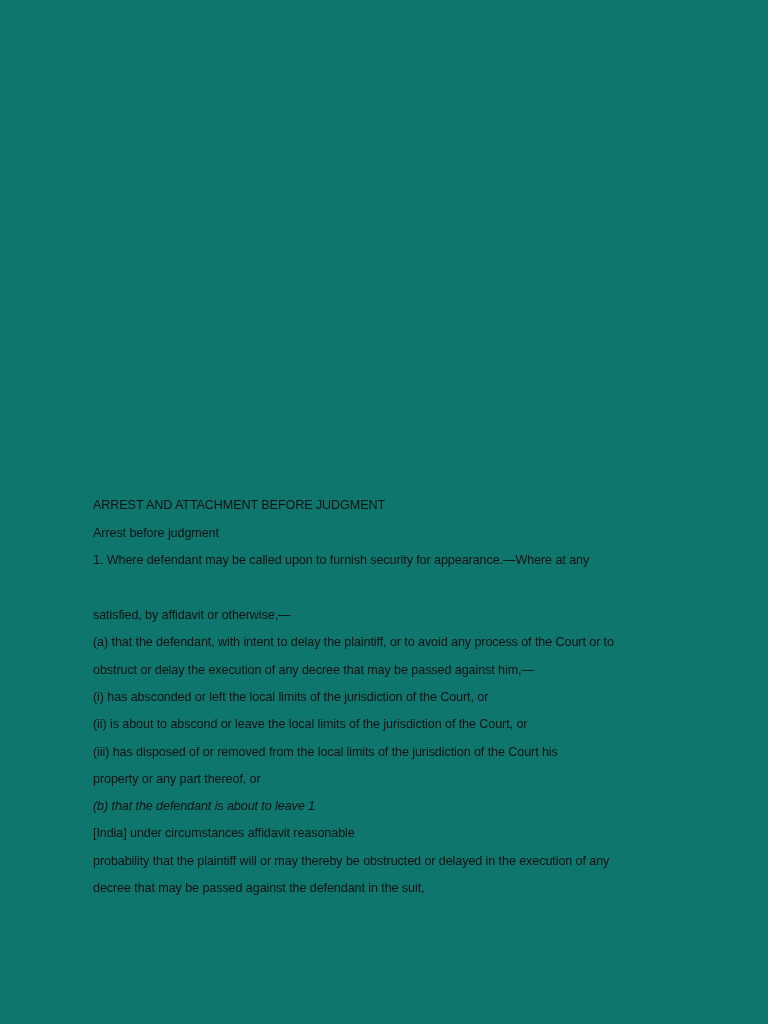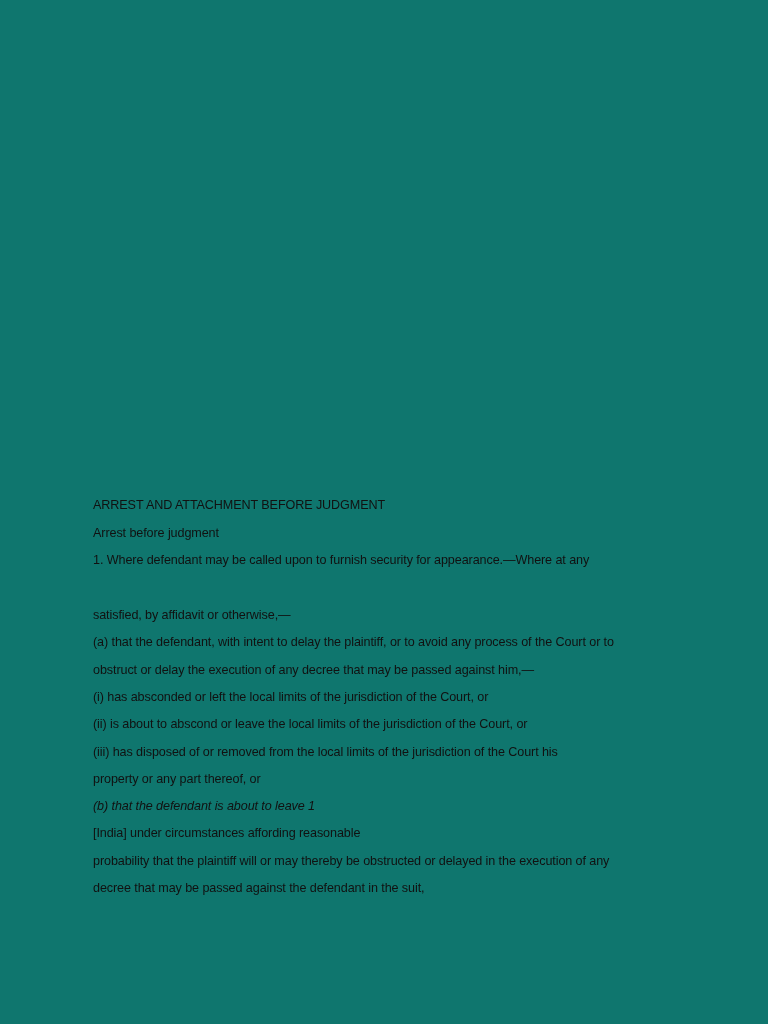--- a/index.html
+++ b/index.html
@@ -40,16 +40,16 @@
   <div class="line" style="top:525px;">Arrest before judgment</div>
   <div class="line" style="top:552px;">1. Where defendant may be called upon to furnish security for appearance.—Where at any</div>
   <div class="line" style="top:607px;">satisfied, by affidavit or otherwise,—</div>
   <div class="line" style="top:634px;">(a) that the defendant, with intent to delay the plaintiff, or to avoid any process of the Court or to</div>
   <div class="line" style="top:662px;">obstruct or delay the execution of any decree that may be passed against him,—</div>
   <div class="line" style="top:689px;">(i) has absconded or left the local limits of the jurisdiction of the Court, or</div>
   <div class="line" style="top:716px;">(ii) is about to abscond or leave the local limits of the jurisdiction of the Court, or</div>
   <div class="line" style="top:744px;">(iii) has disposed of or removed from the local limits of the jurisdiction of the Court his</div>
   <div class="line" style="top:771px;">property or any part thereof, or</div>
   <div class="line" style="top:798px;font-style:italic;">(b) that the defendant is about to leave 1</div>
-  <div class="line" style="top:825px;">[India] under circumstances affording reasonable</div>
+  <div class="line" style="top:825px;">[India] under circumstances affidavit reasonable</div>
   <div class="line" style="top:853px;">probability that the plaintiff will or may thereby be obstructed or delayed in the execution of any</div>
   <div class="line" style="top:880px;">decree that may be passed against the defendant in the suit,</div>
 </div>
 
 </body></html>

